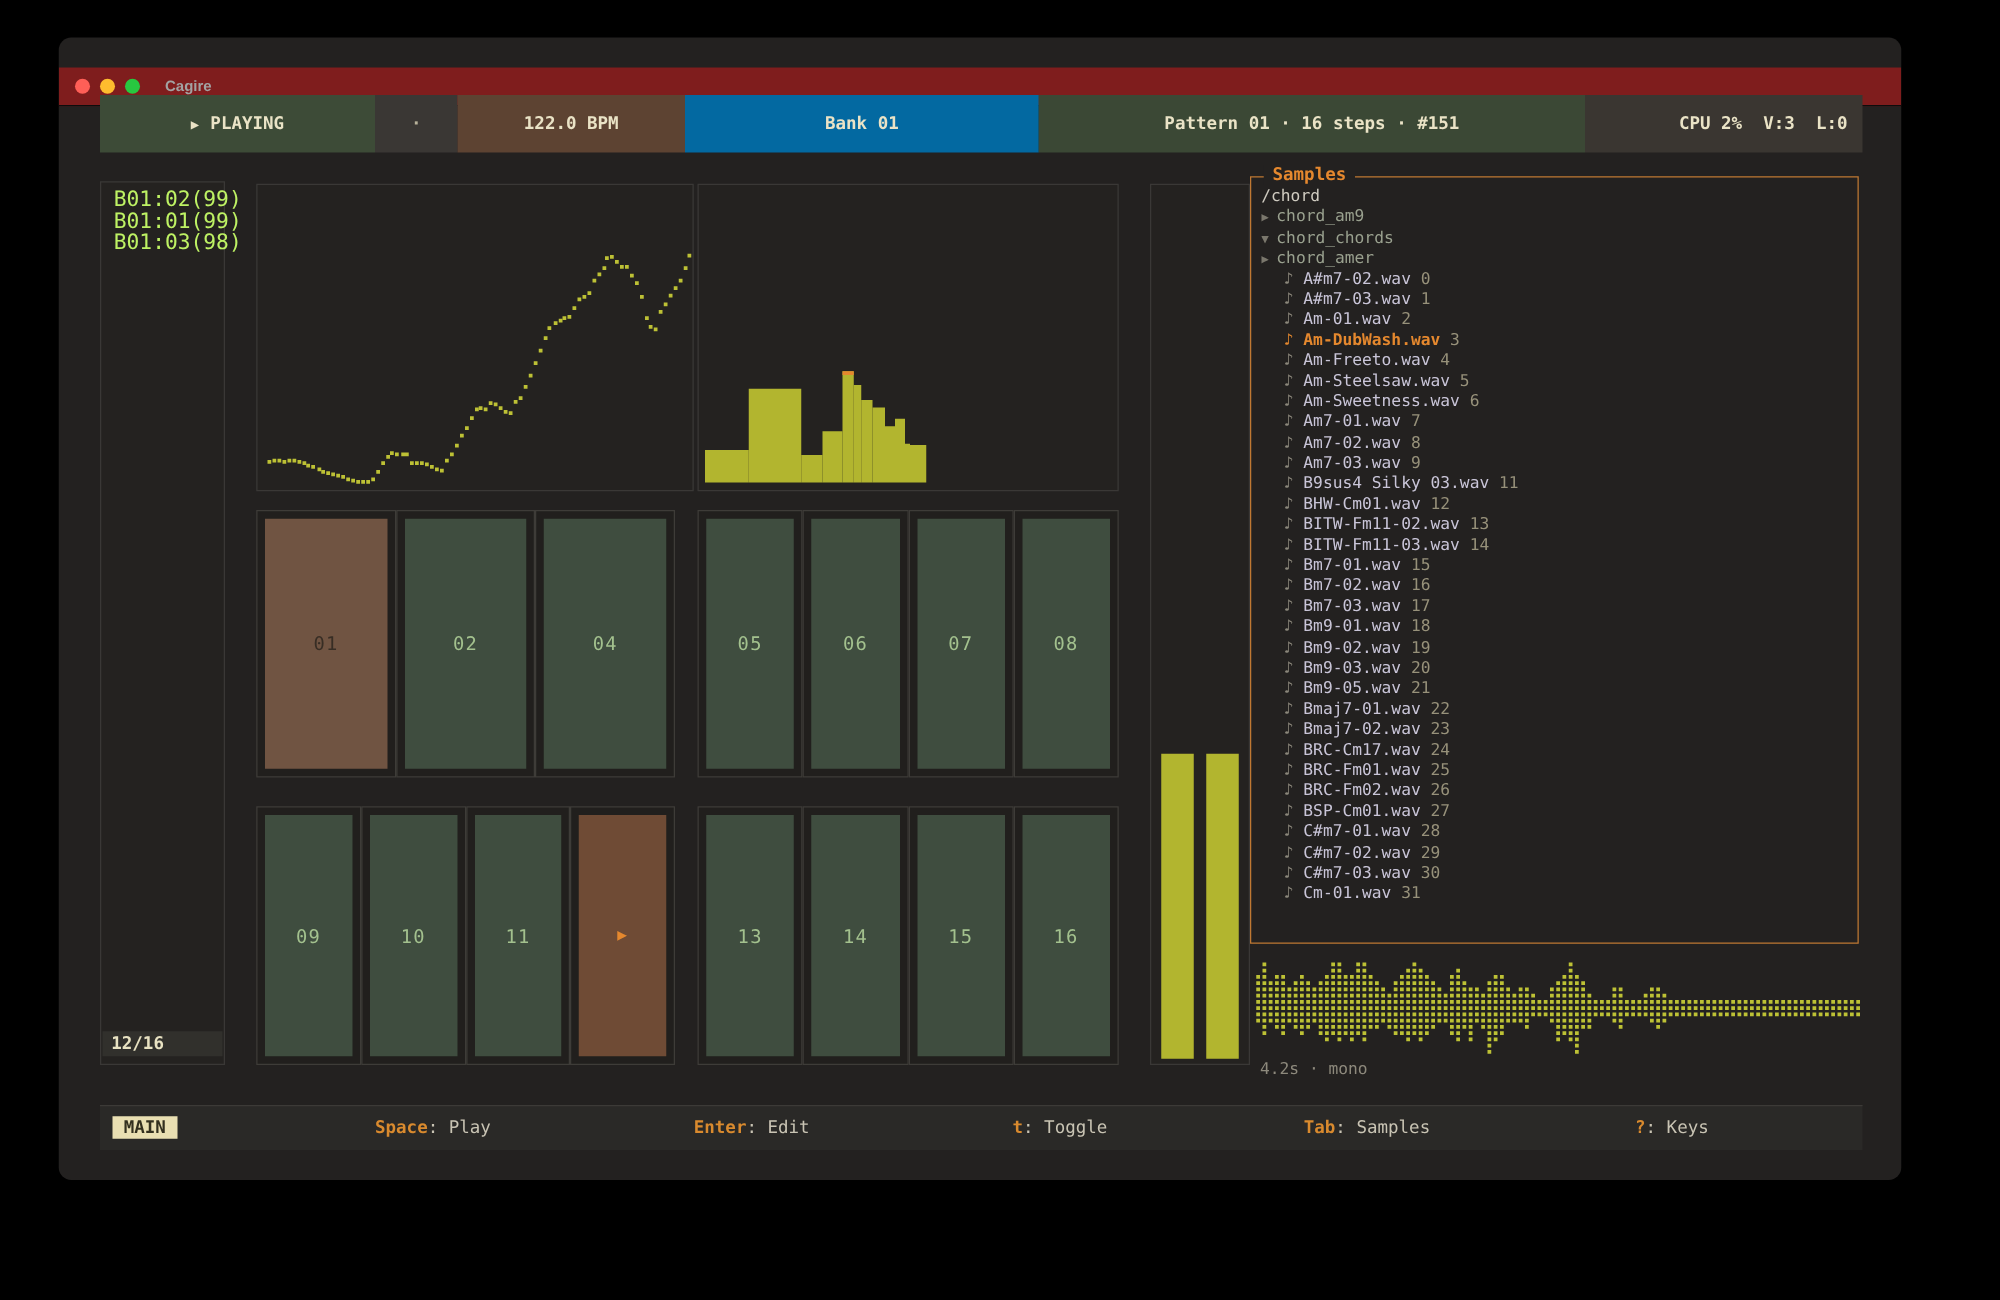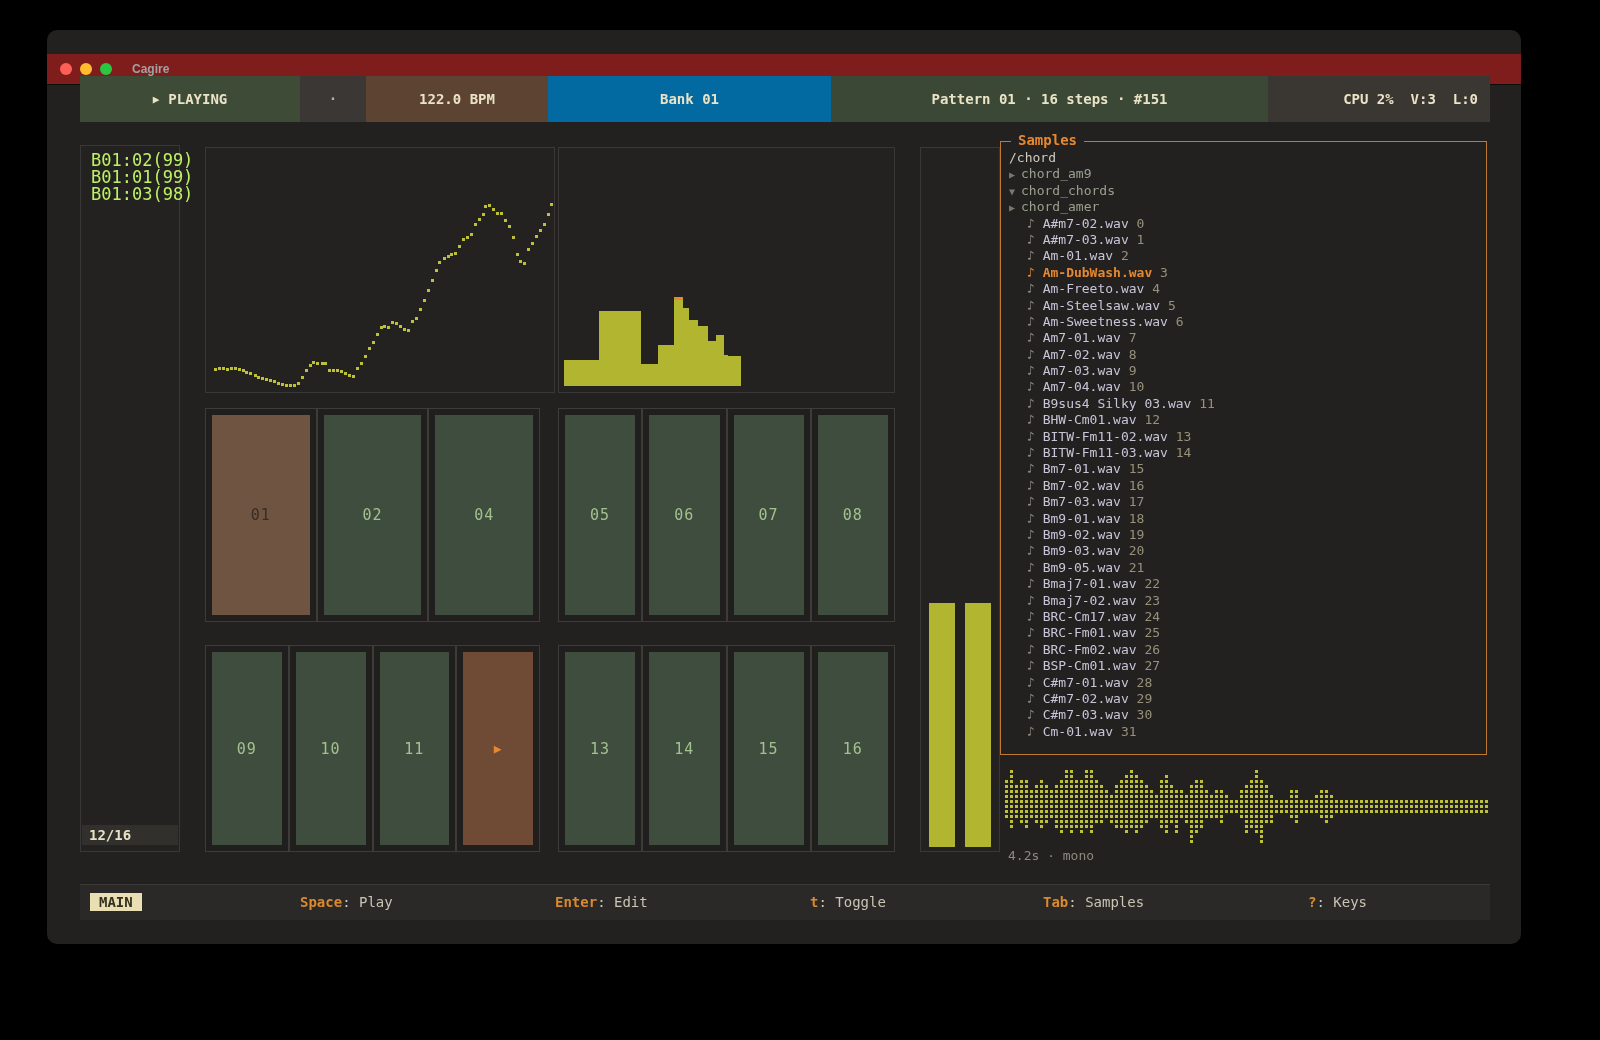--- a/index.html
+++ b/index.html
@@ -308,21 +308,20 @@
           <div class="srow" style="padding-left: 18px;"><span class="s-note">♪ </span><span class="s-name">A#m7-02.wav</span><span class="s-idx"> 0</span></div>
           <div class="srow" style="padding-left: 18px;"><span class="s-note">♪ </span><span class="s-name">A#m7-03.wav</span><span class="s-idx"> 1</span></div>
           <div class="srow" style="padding-left: 18px;"><span class="s-note">♪ </span><span class="s-name">Am-01.wav</span><span class="s-idx"> 2</span></div>
           <div class="srow selected" style="padding-left: 18px;"><span class="s-note">♪ </span><span class="s-name">Am-DubWash.wav</span><span class="s-idx"> 3</span></div>
           <div class="srow" style="padding-left: 18px;"><span class="s-note">♪ </span><span class="s-name">Am-Freeto.wav</span><span class="s-idx"> 4</span></div>
           <div class="srow" style="padding-left: 18px;"><span class="s-note">♪ </span><span class="s-name">Am-Steelsaw.wav</span><span class="s-idx"> 5</span></div>
           <div class="srow" style="padding-left: 18px;"><span class="s-note">♪ </span><span class="s-name">Am-Sweetness.wav</span><span class="s-idx"> 6</span></div>
           <div class="srow" style="padding-left: 18px;"><span class="s-note">♪ </span><span class="s-name">Am7-01.wav</span><span class="s-idx"> 7</span></div>
           <div class="srow" style="padding-left: 18px;"><span class="s-note">♪ </span><span class="s-name">Am7-02.wav</span><span class="s-idx"> 8</span></div>
           <div class="srow" style="padding-left: 18px;"><span class="s-note">♪ </span><span class="s-name">Am7-03.wav</span><span class="s-idx"> 9</span></div>
-          <div class="srow" style="padding-left: 18px;"><span class="s-note">♪ </span><span class="s-name">Am7-04.wav</span><span class="s-idx"> 10</span></div>
           <div class="srow" style="padding-left: 18px;"><span class="s-note">♪ </span><span class="s-name">B9sus4 Silky 03.wav</span><span class="s-idx"> 11</span></div>
           <div class="srow" style="padding-left: 18px;"><span class="s-note">♪ </span><span class="s-name">BHW-Cm01.wav</span><span class="s-idx"> 12</span></div>
           <div class="srow" style="padding-left: 18px;"><span class="s-note">♪ </span><span class="s-name">BITW-Fm11-02.wav</span><span class="s-idx"> 13</span></div>
           <div class="srow" style="padding-left: 18px;"><span class="s-note">♪ </span><span class="s-name">BITW-Fm11-03.wav</span><span class="s-idx"> 14</span></div>
           <div class="srow" style="padding-left: 18px;"><span class="s-note">♪ </span><span class="s-name">Bm7-01.wav</span><span class="s-idx"> 15</span></div>
           <div class="srow" style="padding-left: 18px;"><span class="s-note">♪ </span><span class="s-name">Bm7-02.wav</span><span class="s-idx"> 16</span></div>
           <div class="srow" style="padding-left: 18px;"><span class="s-note">♪ </span><span class="s-name">Bm7-03.wav</span><span class="s-idx"> 17</span></div>
           <div class="srow" style="padding-left: 18px;"><span class="s-note">♪ </span><span class="s-name">Bm9-01.wav</span><span class="s-idx"> 18</span></div>
           <div class="srow" style="padding-left: 18px;"><span class="s-note">♪ </span><span class="s-name">Bm9-02.wav</span><span class="s-idx"> 19</span></div>
           <div class="srow" style="padding-left: 18px;"><span class="s-note">♪ </span><span class="s-name">Bm9-03.wav</span><span class="s-idx"> 20</span></div>

